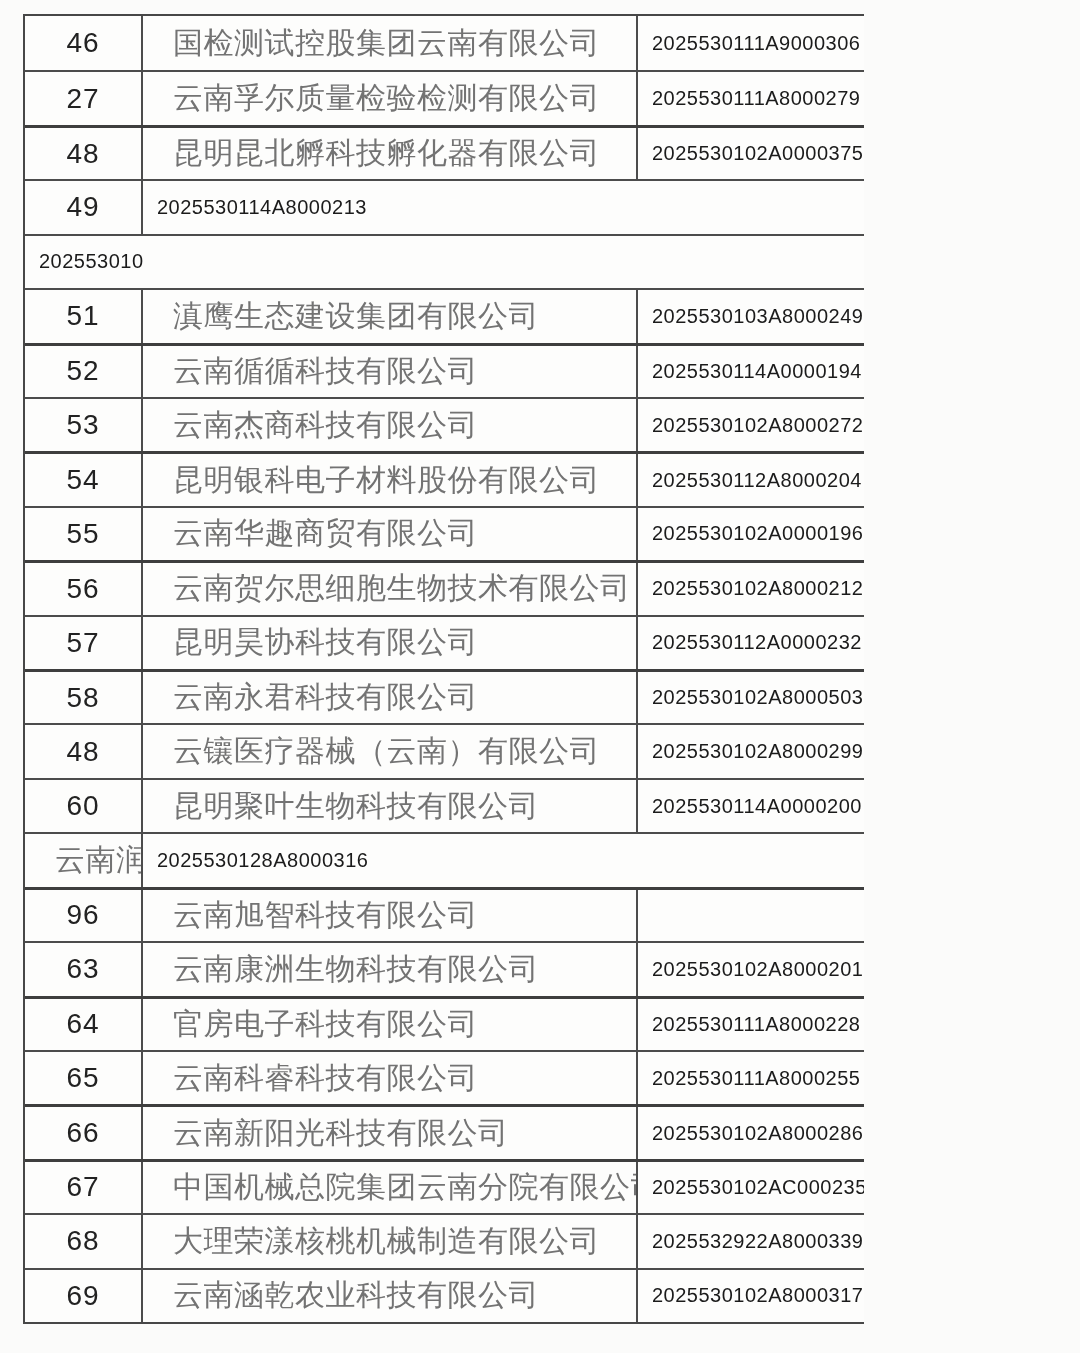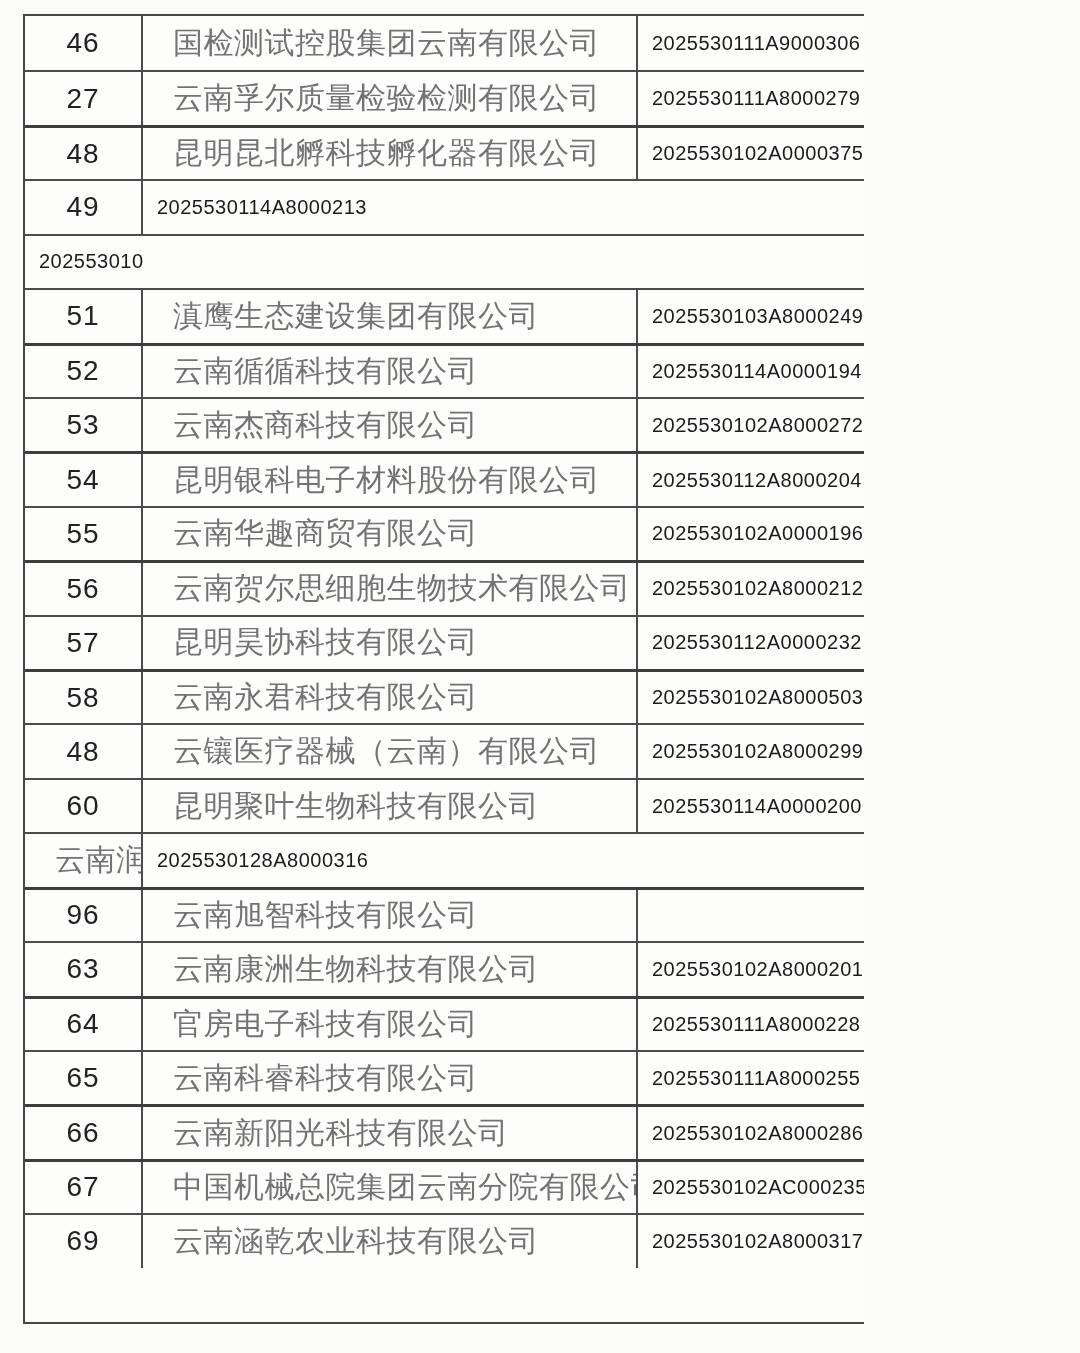--- a/index.html
+++ b/index.html
@@ -198,20 +198,25 @@
     <div class="cell cell-name">云南新阳光科技有限公司</div>
     <div class="cell cell-code">2025530102A8000286</div>
   </div>
 
   <div class="t-row">
     <div class="cell cell-no">67</div>
     <div class="cell cell-name">中国机械总院集团云南分院有限公司</div>
     <div class="cell cell-code">2025530102AC000235</div>
   </div>
 
+  <div class="t-row">
+    <div class="cell cell-no">68</div>
+    <div class="cell cell-name">大理荣漾核桃机械制造有限公司</div>
+    <div class="cell cell-code">2025532922A8000339</div>
+  </div>
 
   <div class="t-row">
     <div class="cell cell-no">69</div>
     <div class="cell cell-name">云南涵乾农业科技有限公司</div>
     <div class="cell cell-code">2025530102A8000317</div>
   </div>
 </div>
 </div>
 
 </body></html>

